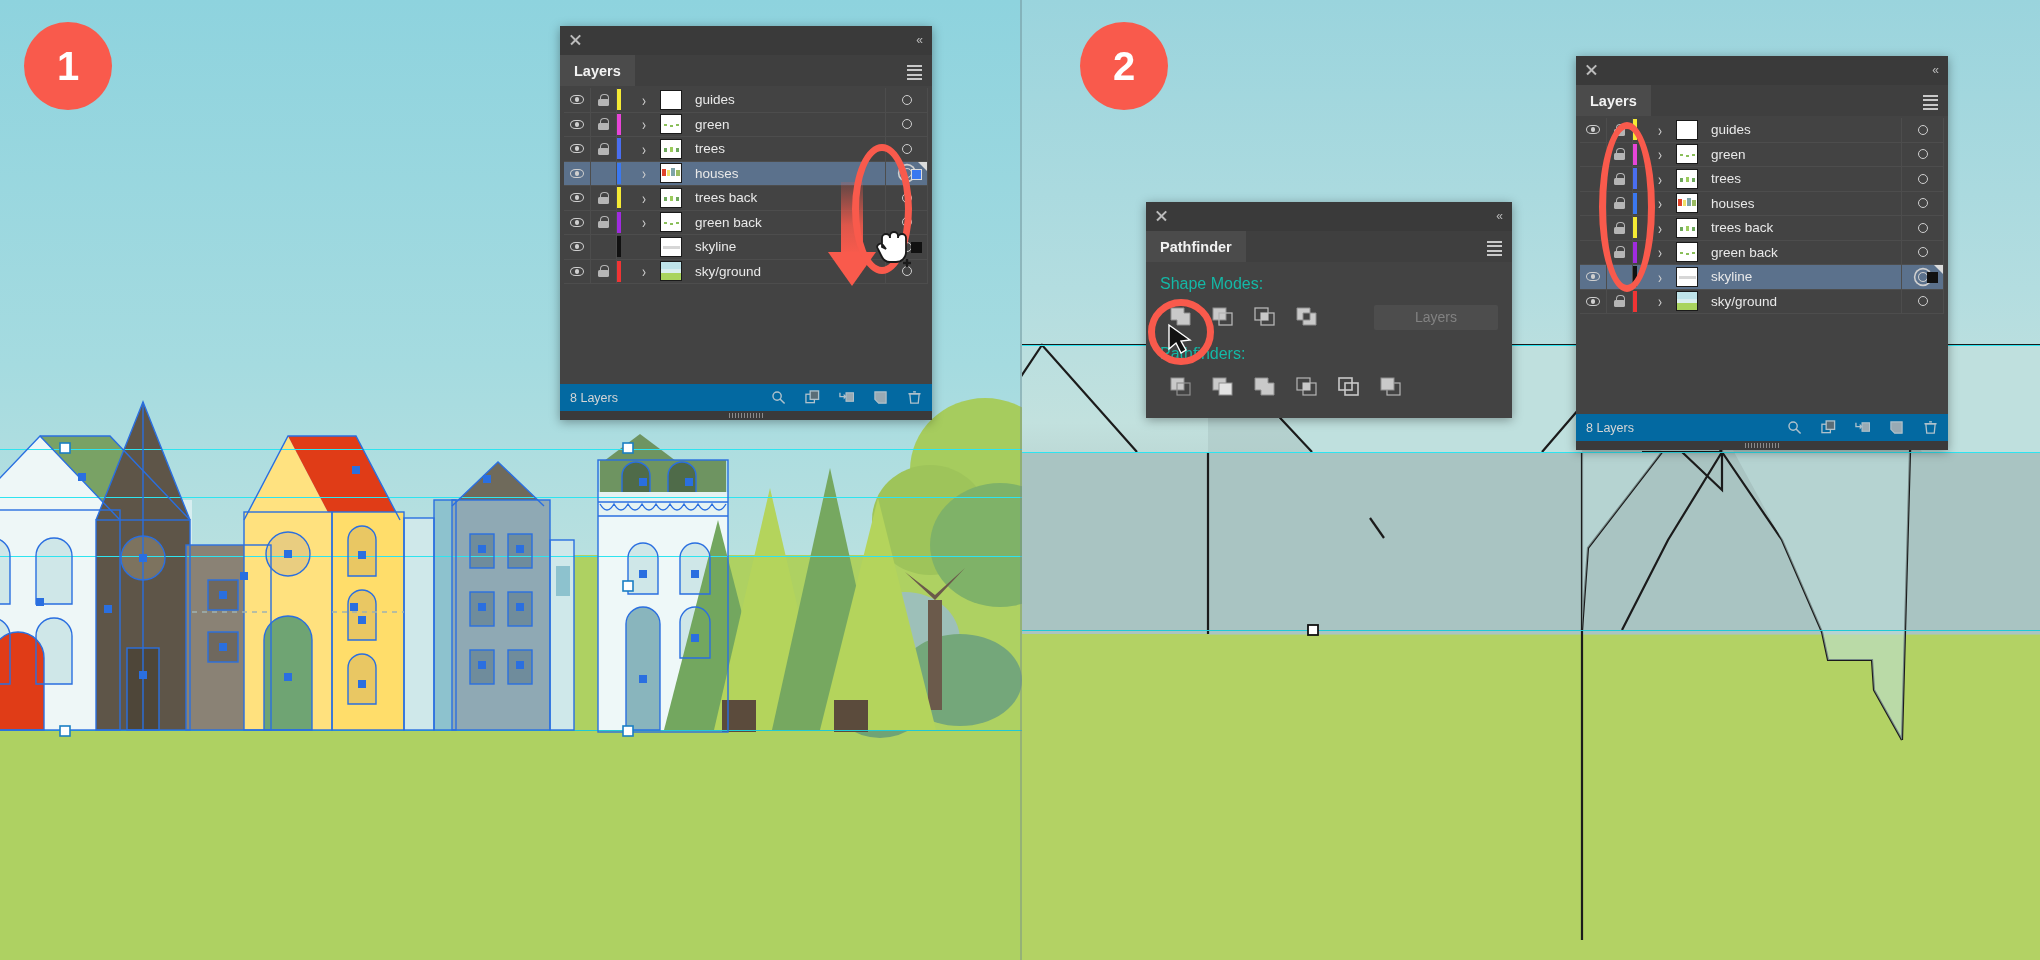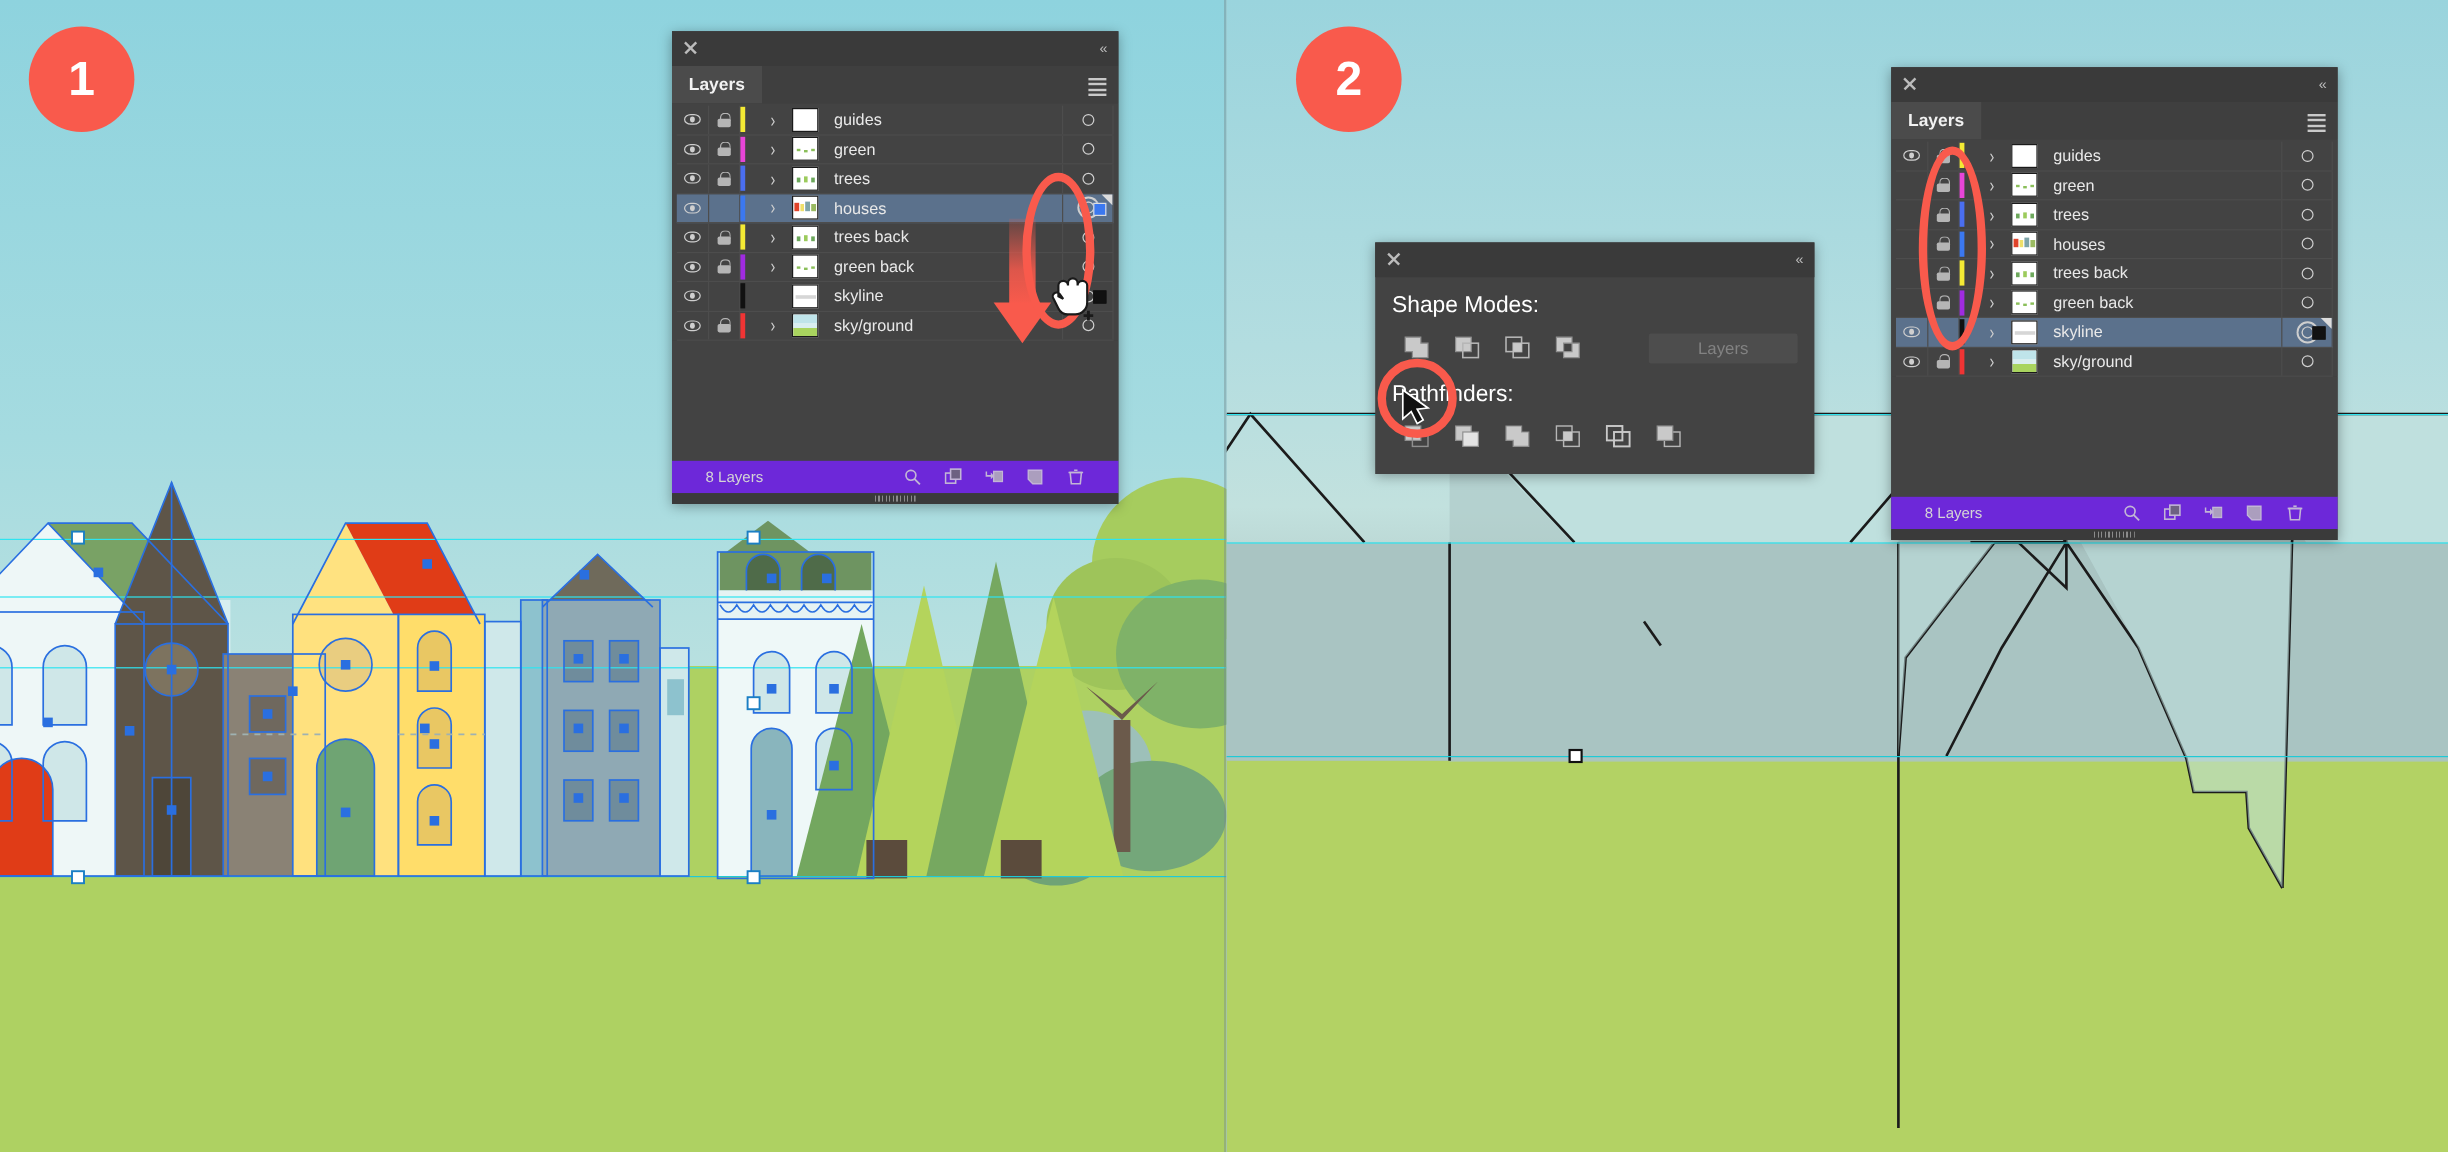--- a/index.html
+++ b/index.html
@@ -76,31 +76,31 @@
   .arw { color:#cfcfcf; font-size:12px; transform:scaleY(1.4); }
   .thumb { width:22px; height:20px; background:#fff; border:1.5px solid #1a1a1a; position:relative; overflow:hidden;}
   .target-o { width:10px; height:10px; border:1.6px solid #cfcfcf; border-radius:50%; margin:0 auto;}
   .target-o.dbl { box-shadow: 0 0 0 2.6px #5b718c, 0 0 0 4.2px #cfcfcf; }
   .selbox { position:absolute; right:5px; top:7px; width:11px; height:11px; border:1.5px solid #dcdcdc;}
   .selbox.blue { background:#3b78f0; }
   .selbox.black{ background:#111; border-color:#111; }
   .corner-tri { position:absolute; right:0; top:0; width:0; height:0;
       border-left:9px solid transparent; border-top:9px solid #dcdcdc; }
 
-  .panel-footer { height:27px; display:flex; align-items:center; background:#6d28d9;
-                  color:#d5d5d5; font-size:12.5px; padding:0 28px; }
+  .panel-footer { height:27px; display:flex; align-items:center; background:#0369a1;
+                  color:#d5d5d5; font-size:12.5px; padding:0 10px; }
   .footer-icons { margin-left:auto; display:flex; gap:19px; align-items:center; }
   .fi { width:15px; height:15px; position:relative; opacity:.82;}
   .panel-grip { height:9px; background:#3a3a3a; display:flex; align-items:center; justify-content:center;}
   .panel-grip i { width:34px; height:5px;
      background:repeating-linear-gradient(90deg,#8b8b8b 0 1px,transparent 1px 3px); }
 
   
   .pf-body { padding:13px 14px 16px 14px; }
-  .pf-label { color:#ffffff; font-size:19px; margin-bottom:9px; }
+  .pf-label { color:#14b8a6; font-size:16px; margin-bottom:9px; }
   .pf-row { display:flex; align-items:center; gap:0; margin-bottom:13px;}
   .pf-btn { width:42px; height:30px; display:flex; align-items:center; justify-content:center;
             position:relative; }
   .pf-expand { margin-left:auto; width:124px; height:25px; background:#4d4d4d; color:#828282;
       font-size:14px; display:flex; align-items:center; justify-content:center; border-radius:2px;}
 
   
   .badge { position:absolute; border-radius:50%; background:#f95a4c; color:#fff;
            display:flex; align-items:center; justify-content:center;
            font-size:40px; font-weight:bold; z-index:80; }
@@ -603,20 +603,29 @@
         <line x1="27" y1="38" x2="35" y2="38"></line>
         <line x1="31" y1="34" x2="31" y2="42"></line>
       </g>
   </svg>
 
   <div class="panel" id="pathfinder" style="left:1146px; top:202px; width:366px;">
     <div class="panel-titlebar">
       <div class="x"></div>
       <div class="coll">«</div>
     </div>
+    <div class="panel-tabbar">
+      <div class="panel-tab">Pathfinder</div>
+      <div class="panel-menu">
+          <i></i>
+          <i></i>
+          <i></i>
+          <i></i>
+        </div>
+    </div>
     <div class="pf-body">
       <div class="pf-label">Shape Modes:</div>
       <div class="pf-row" id="pf-shapes">
         <div class="pf-btn">
             <svg width="22" height="20" viewBox="0 0 22 20">
               <path d="M1 1 h13 v5 h6 v12 H7 v-5 H1 Z" fill="#c9c9c9" stroke="#8f8f8f" stroke-width="1"></path>
             </svg>
           </div>
           <div class="pf-btn">
             <svg width="22" height="20" viewBox="0 0 22 20">

